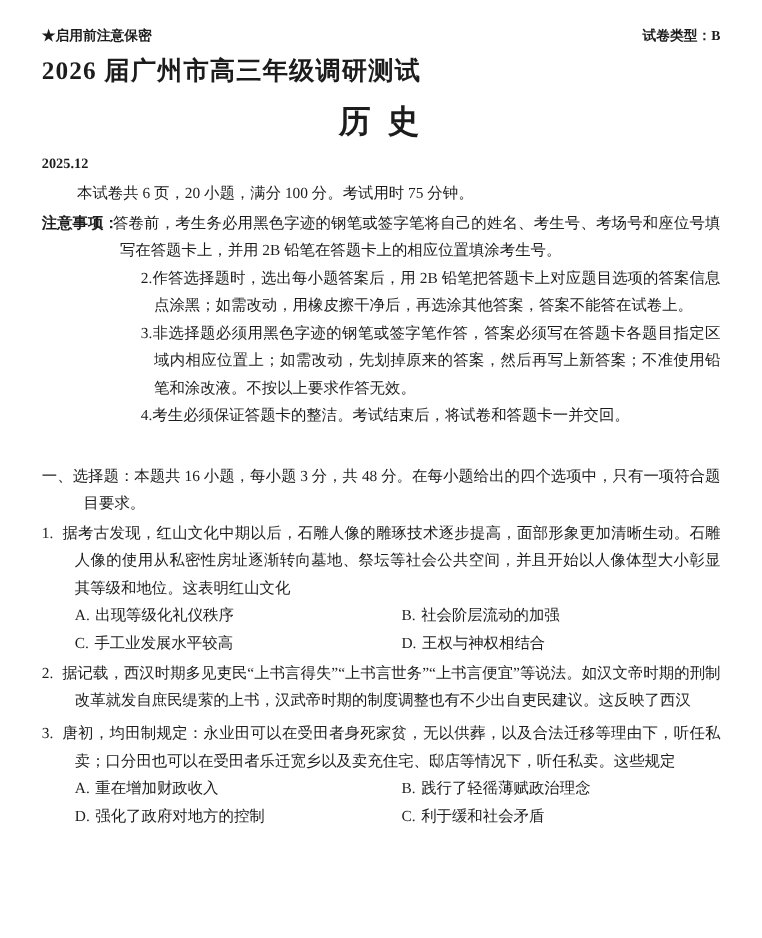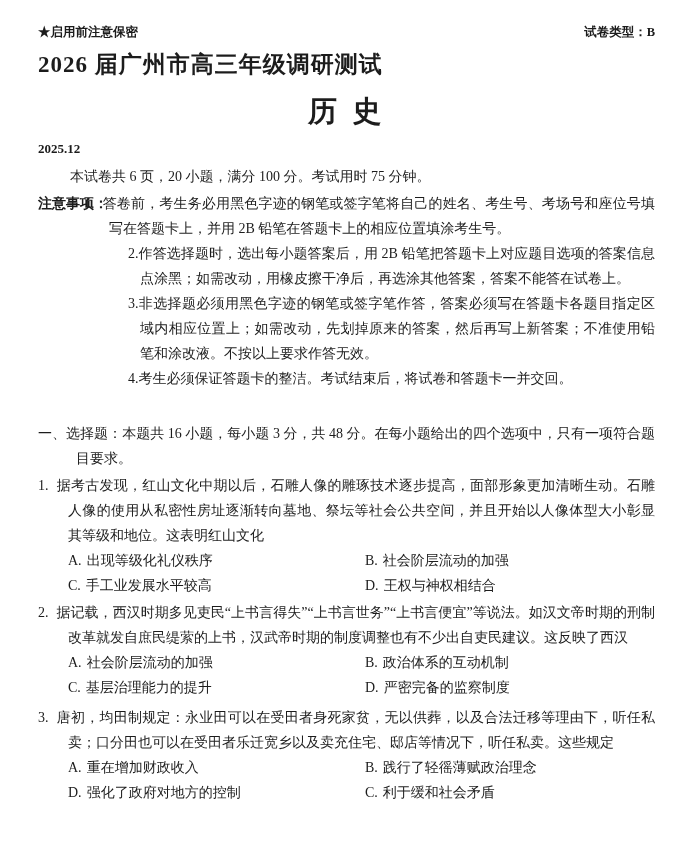--- a/index.html
+++ b/index.html
@@ -130,26 +130,20 @@
       <div class="option"><span class="opt-label">B.</span><span>社会阶层流动的加强</span></div>
       <div class="option"><span class="opt-label">C.</span><span>手工业发展水平较高</span></div>
       <div class="option"><span class="opt-label">D.</span><span>王权与神权相结合</span></div>
     </div>
   </div>
 
   <div class="question q2">
     <div class="stem">
       <span class="q-num">2.</span><span>据记载，西汉时期多见吏民“上书言得失”“上书言世务”“上书言便宜”等说法。如汉文帝时期的刑制改革就发自庶民缇萦的上书，汉武帝时期的制度调整也有不少出自吏民建议。这反映了西汉</span>
     </div>
-    <div class="options">
-      <div class="option"><span class="opt-label">A.</span><span>社会阶层流动的加强</span></div>
-      <div class="option"><span class="opt-label">B.</span><span>政治体系的互动机制</span></div>
-      <div class="option"><span class="opt-label">C.</span><span>基层治理能力的提升</span></div>
-      <div class="option"><span class="opt-label">D.</span><span>严密完备的监察制度</span></div>
-    </div>
   </div>
 
   <div class="question q3">
     <div class="stem">
       <span class="q-num">3.</span><span>唐初，均田制规定：永业田可以在受田者身死家贫，无以供葬，以及合法迁移等理由下，听任私卖；口分田也可以在受田者乐迁宽乡以及卖充住宅、邸店等情况下，听任私卖。这些规定</span>
     </div>
     <div class="options">
       <div class="option"><span class="opt-label">A.</span><span>重在增加财政收入</span></div>
       <div class="option"><span class="opt-label">B.</span><span>践行了轻徭薄赋政治理念</span></div>
       <div class="option"><span class="opt-label">D.</span><span>强化了政府对地方的控制</span></div>

